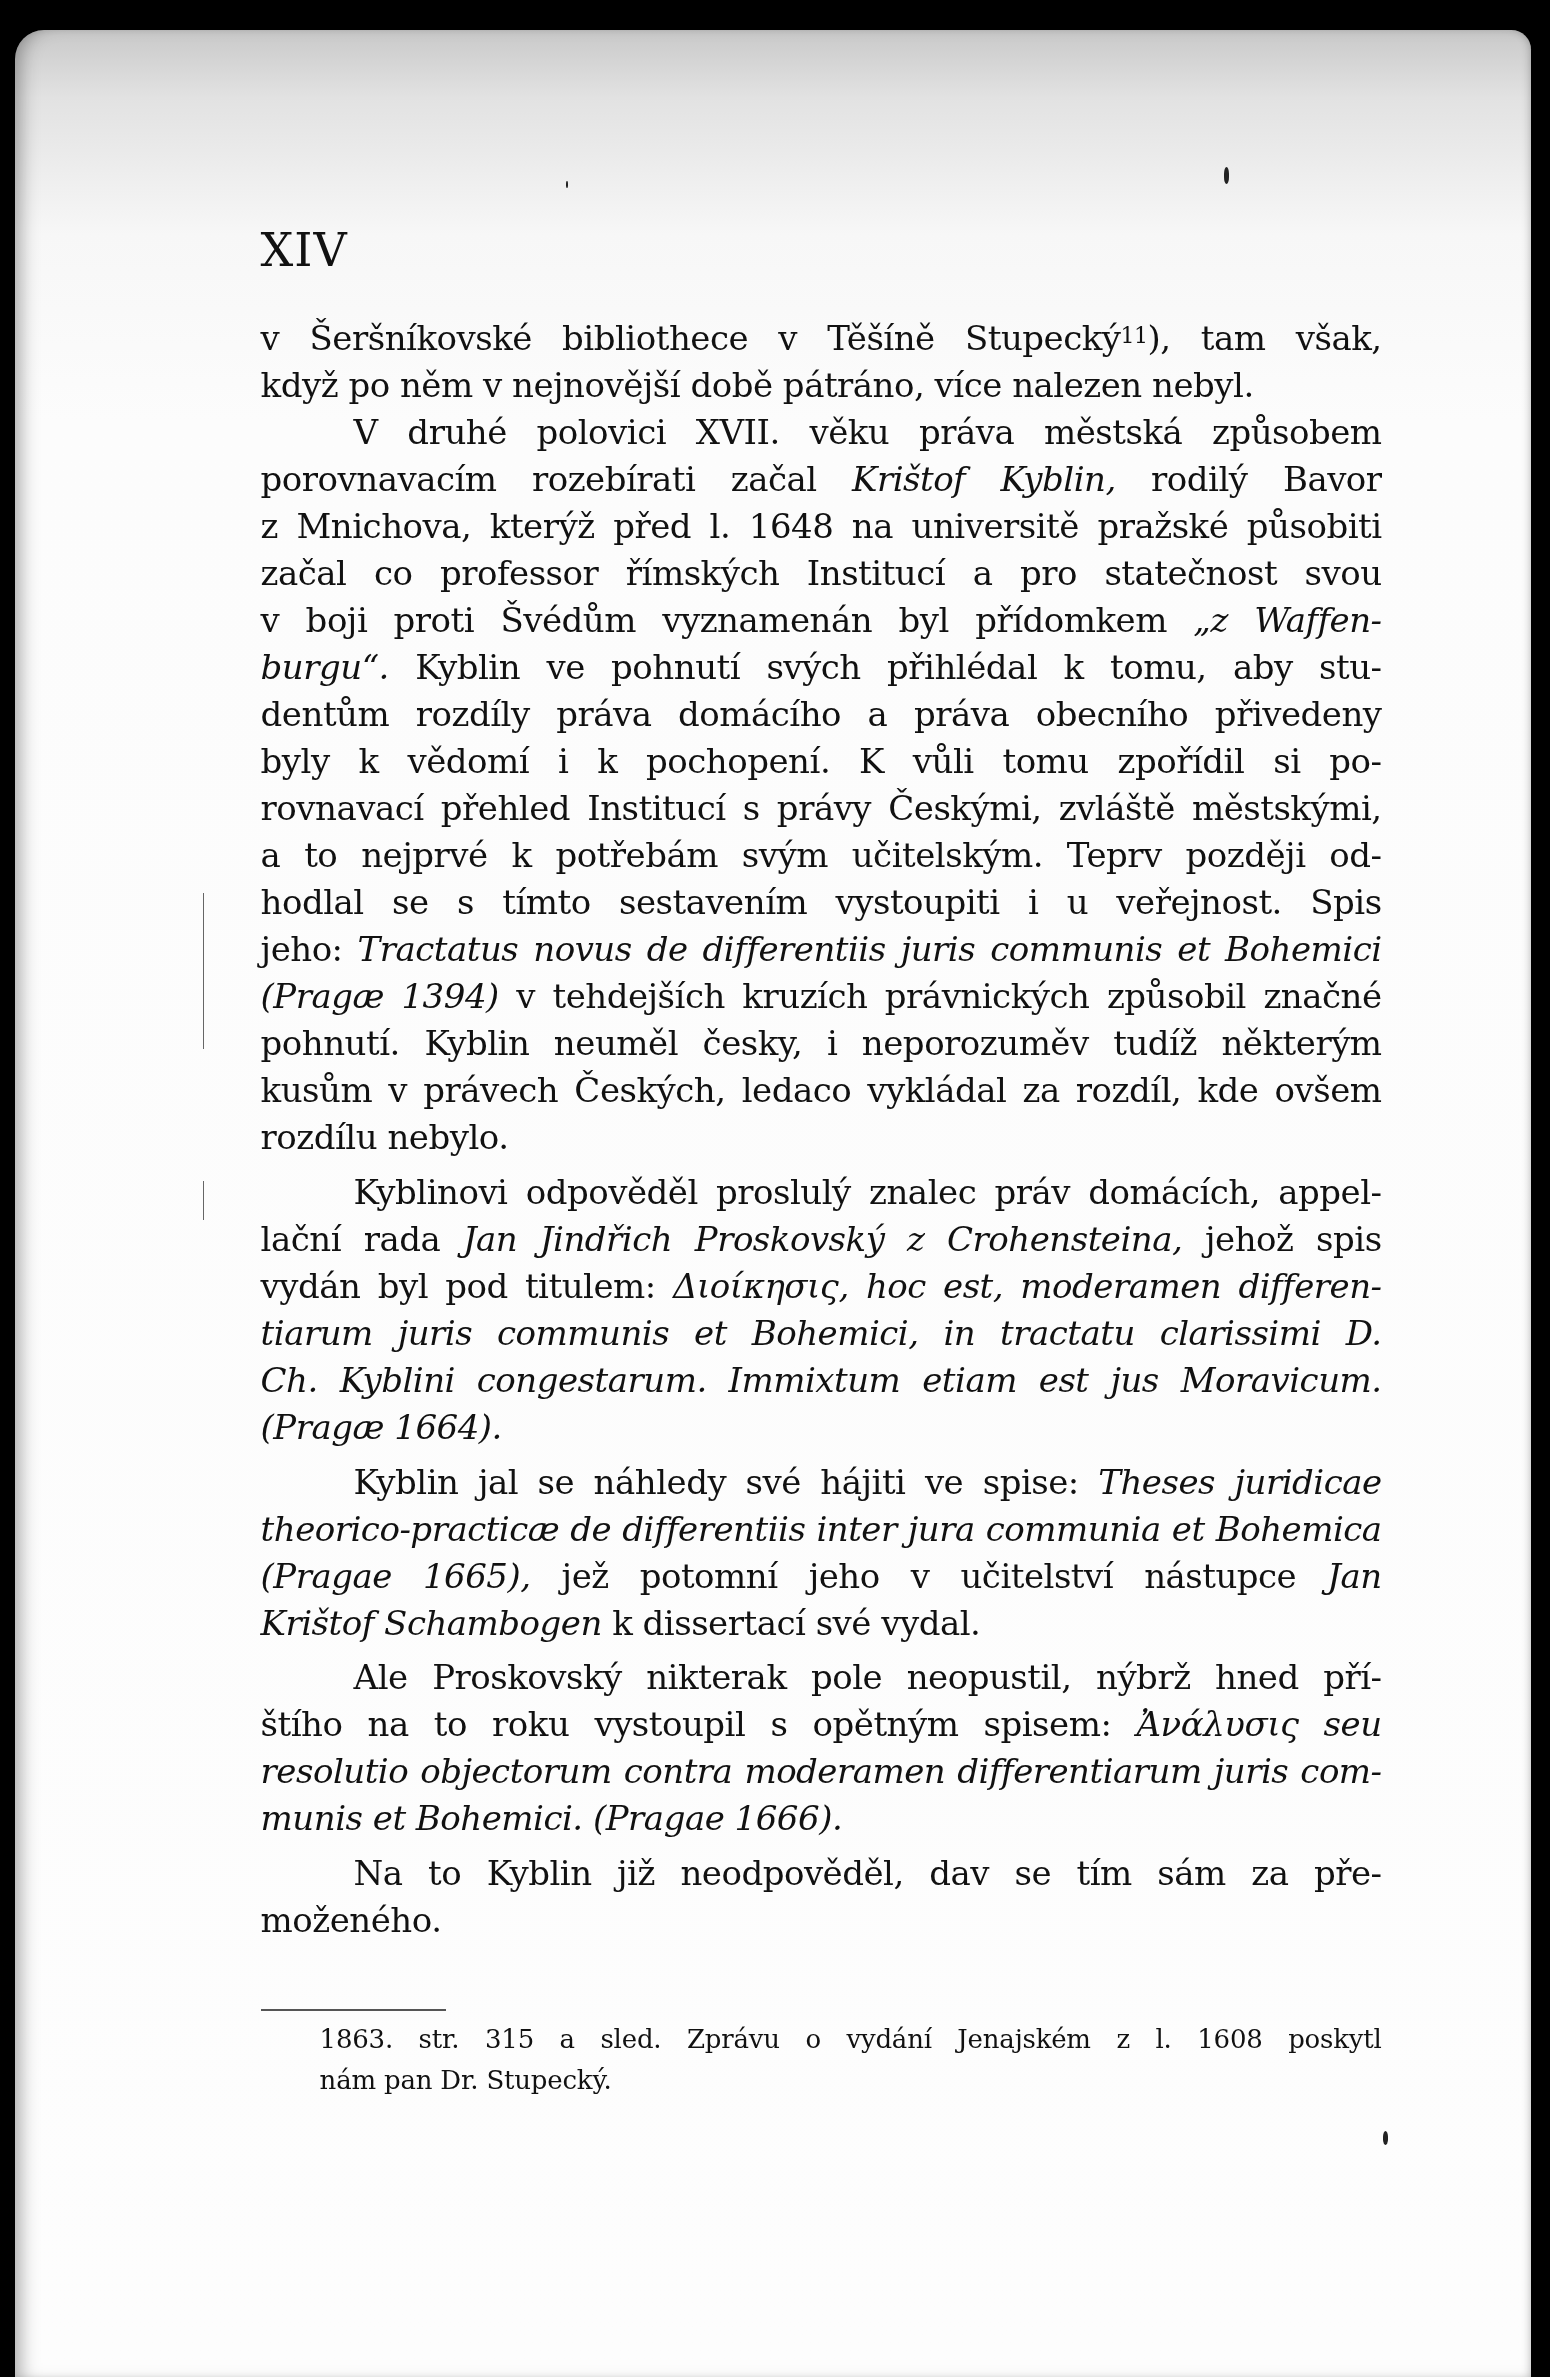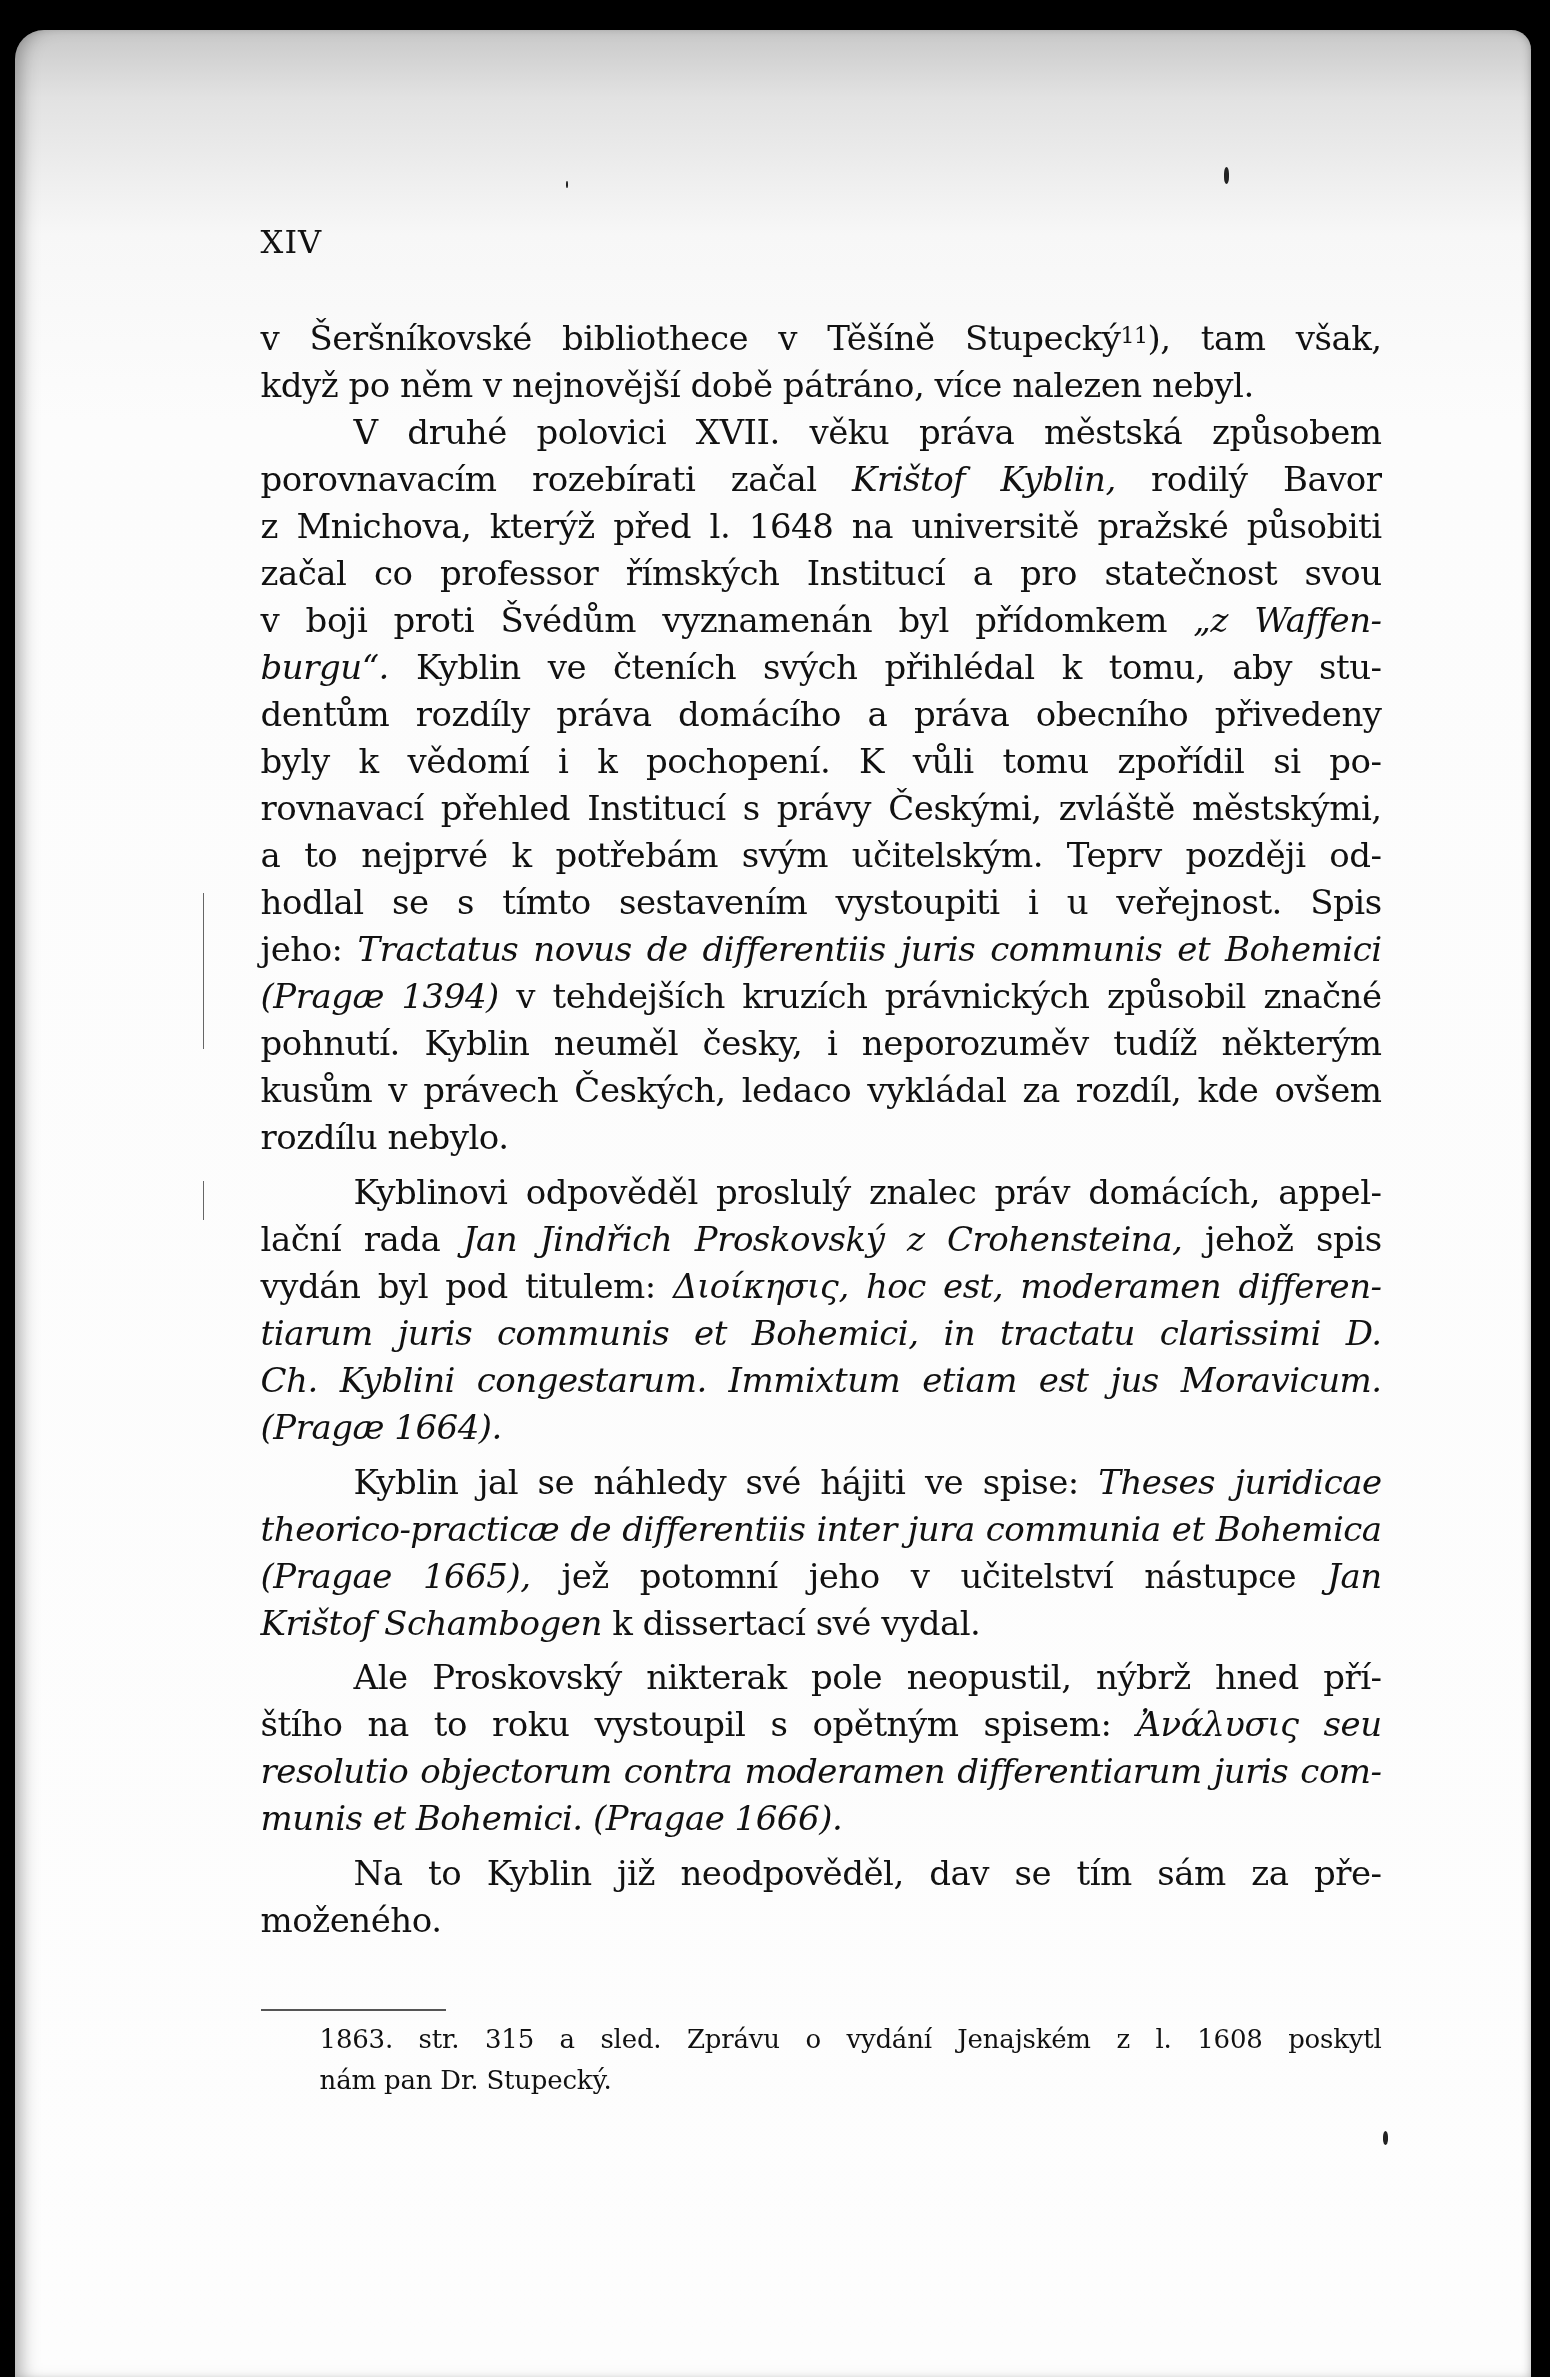--- a/index.html
+++ b/index.html
@@ -29,21 +29,21 @@
     left: 246px;
     width: 1121px;
     font-family: "DejaVu Serif", "Liberation Serif", serif;
     color: #111;
   }
   .page-number {
     position: absolute;
     left: 246px;
     top: 193px;
     font-family: "DejaVu Serif", serif;
-    font-size: 32px;
+    font-size: 46px;
     color: #111;
     letter-spacing: 1px;
   }
   .body-text {
     top: 285px;
     font-size: 34px;
     line-height: 47px;
     text-align: justify;
     letter-spacing: -0.5px;
   }
@@ -111,21 +111,21 @@
   <div class="text-block body-text">
 
     <span class="line"><span>v Šeršníkovské bibliothece v Těšíně Stupecký</span><span class="sup">11</span><span>), tam však,</span></span>
     <span class="line last">když po něm v nejnovější době pátráno, více nalezen nebyl.</span>
 
     <span class="line indent">V druhé polovici XVII. věku práva městská způsobem</span>
     <span class="line"><span>porovnavacím rozebírati začal </span><i>Krištof Kyblin,</i><span> rodilý Bavor</span></span>
     <span class="line">z Mnichova, kterýž před l. 1648 na universitě pražské působiti</span>
     <span class="line">začal co professor římských Institucí a pro statečnost svou</span>
     <span class="line"><span>v boji proti Švédům vyznamenán byl přídomkem </span><i>„z Waffen-</i><span></span></span>
-    <span class="line"><i>burgu“.</i><span> Kyblin ve čteních svých přihlédal k tomu, aby stu-</span></span>
+    <span class="line"><i>burgu“.</i><span> Kyblin ve pohnutí svých přihlédal k tomu, aby stu-</span></span>
     <span class="line">dentům rozdíly práva domácího a práva obecního přivedeny</span>
     <span class="line">byly k vědomí i k pochopení. K vůli tomu zpořídil si po-</span>
     <span class="line">rovnavací přehled Institucí s právy Českými, zvláště městskými,</span>
     <span class="line">a to nejprvé k potřebám svým učitelským. Teprv později od-</span>
     <span class="line">hodlal se s tímto sestavením vystoupiti i u veřejnost. Spis</span>
     <span class="line"><span>jeho: </span><i>Tractatus novus de differentiis juris communis et Bohemici</i></span>
     <span class="line"><i>(Pragæ 1394)</i><span> v tehdejších kruzích právnických způsobil značné</span></span>
     <span class="line">pohnutí. Kyblin neuměl česky, i neporozuměv tudíž některým</span>
     <span class="line">kusům v právech Českých, ledaco vykládal za rozdíl, kde ovšem</span>
     <span class="line last">rozdílu nebylo.</span>

